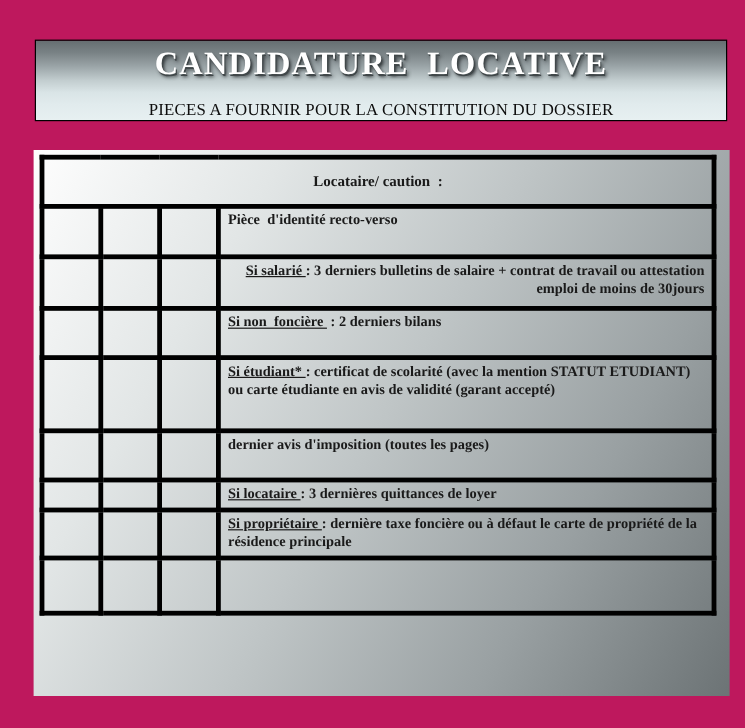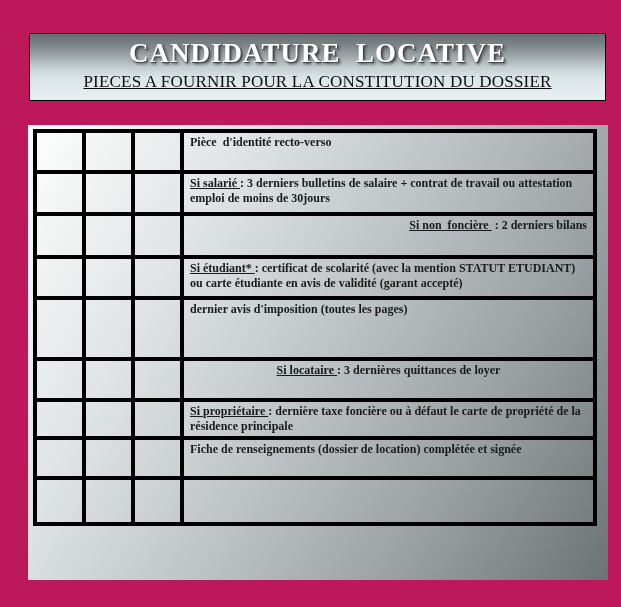--- a/index.html
+++ b/index.html
@@ -24,26 +24,25 @@
   .title{
     margin-top:4px;
     font-size:27px;
     font-weight:bold;
     color:#ffffff;
     letter-spacing:1px;
     white-space:pre-wrap;
     text-shadow:1px 1px 0 #41484a, 2px 2px 3px rgba(35,40,42,0.85);
   }
   .subtitle{
-    margin-top:3px;
-    font-size:17px;
+    margin-top:16px;
+    font-size:14px;
     color:#0d0d0d;
     letter-spacing:0.2px;
     white-space:pre-wrap;
-    text-decoration:underline;
   }
   
   .panel{
     position:absolute;left:28px;top:125px;
     width:580px;height:455px;
     background:linear-gradient(120deg,
       #fefefe 0%, #e2e6e6 25%, #bfc5c6 50%,
       #99a0a2 75%, #6c7375 100%);
   }
   
@@ -72,21 +71,21 @@
     font-size:12.5px;
     padding:2px;
   }
   .lead{text-decoration:underline;}
   
   .doc-table tr:nth-child(1)  td{height:33px;}
   .doc-table tr:nth-child(2)  td{height:34px;}
   .doc-table tr:nth-child(3)  td{height:35px;text-align:right;}
   .doc-table tr:nth-child(4)  td{height:33px;}
   .doc-table tr:nth-child(5)  td{height:53px;}
-  .doc-table tr:nth-child(6)  td{height:33px;text-align:center;}
+  .doc-table tr:nth-child(6)  td{height:33px;}
   .doc-table tr:nth-child(7)  td{height:17px;margin-left:44px;}
   .doc-table tr:nth-child(8)  td{height:32px;}
   .doc-table tr:nth-child(9)  td{height:38px;}
   .doc-table tr:nth-child(10) td{height:33px;}
   .doc-table tr:nth-child(11) td{height:35px;}
 </style>
 </head>
 <body>
 
 <div class="page">
@@ -99,20 +98,23 @@
   <div class="panel">
     <table class="doc-table">
       <colgroup>
         <col class="c-chk">
           <col class="c-chk">
           <col class="c-chk">
           <col>
       </colgroup>
 
       <tbody>
+          <tr>
+        <td colspan="4" class="thead">Locataire/ caution  :</td>
+      </tr>
 
       <tr>
         <td></td>
         <td></td>
         <td></td>
         <td><span class="lead"></span><span>Pièce  d'identité recto-verso</span></td>
       </tr>
 
       <tr>
         <td></td>
@@ -150,26 +152,20 @@
       </tr>
 
 
       <tr>
         <td></td>
         <td></td>
         <td></td>
         <td><span class="lead">Si propriétaire </span><span>: dernière taxe foncière ou à défaut le carte de propriété de la résidence principale</span></td>
       </tr>
 
-      <tr>
-        <td></td>
-        <td></td>
-        <td></td>
-        <td><span class="lead"></span><span>Fiche de renseignements (dossier de location) complétée et signée</span></td>
-      </tr>
 
       <tr>
         <td></td>
         <td></td>
         <td></td>
         <td><span class="lead"></span><span></span></td>
       </tr>
 
     </tbody>
       </table>

